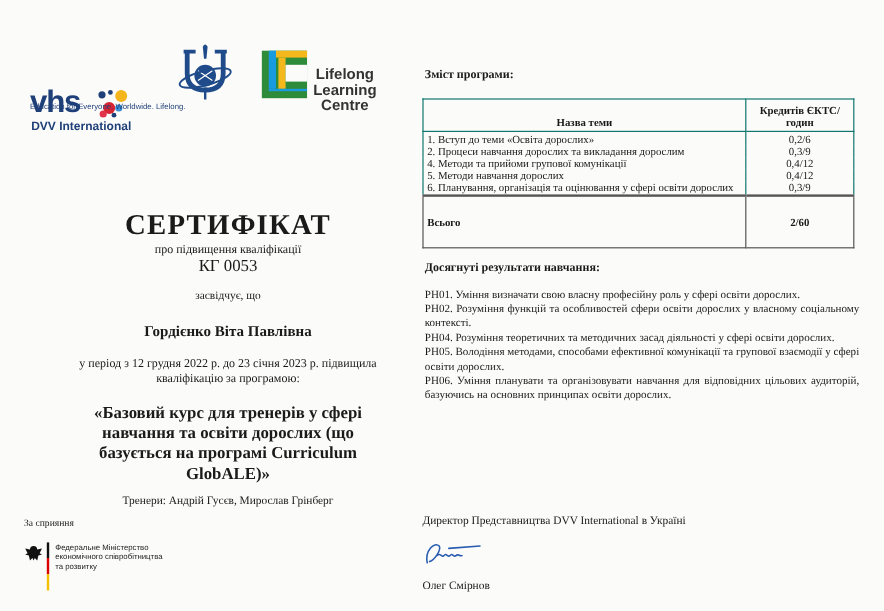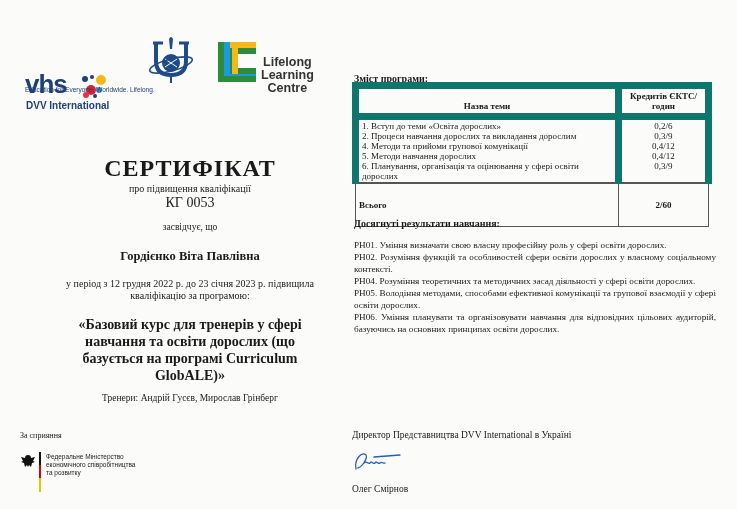--- a/index.html
+++ b/index.html
@@ -34,21 +34,21 @@
     .uni-logo { left: 147px; top: 35px; width: 48px; height: 52px; }
     .llc-logo { left: 218px; top: 42px; width: 105px; height: 42px; }
     .llc-mark { position: absolute; left: 0; top: 0; width: 38px; height: 40px; }
     .llc-text {
       position: absolute; left: 43px; top: 14px;
       font-family: "Liberation Sans", "DejaVu Sans", sans-serif;
       font-weight: bold; font-size: 12.5px; color: #333; line-height: 13px; text-align: center;
     }
 
     
-    .center-block { left: 40px; width: 300px; text-align: center; }
+    .center-block { left: 40px; width: 300px; text-align: center; margin-top: 20px; }
     .cert-title { top: 155px; font-size: 24px; font-weight: bold; letter-spacing: 1px; }
     .cert-subtitle { top: 183px; font-size: 10px; }
     .cert-number { top: 195px; font-size: 14px; }
     .certifies { top: 222px; font-size: 9.5px; text-align: center; }
     .recipient { top: 249px; font-size: 12.5px; font-weight: bold; }
     .period { top: 278px; font-size: 10px; line-height: 12px; padding: 0 10px; }
     .course { top: 316px; font-size: 14px; font-weight: bold; line-height: 17px; padding: 0 14px; }
     .trainers { top: 393px; font-size: 9.5px; }
 
     .support-label { left: 20px; top: 431px; font-size: 8px; }
@@ -57,26 +57,26 @@
     .flagbar { position: absolute; left: 19px; top: 0; width: 2px; height: 40px;
       background: linear-gradient(#111 0 33%, #d00 33% 66%, #f2c200 66% 100%); }
     .ministry-text {
       position: absolute; left: 26px; top: 1px;
       font-family: "Liberation Sans", "DejaVu Sans", sans-serif;
       font-size: 6.5px; line-height: 8px; color: #222;
     }
 
     
     .section-heading { font-size: 10px; font-weight: bold; }
-    .program-heading { left: 354px; top: 73px; }
+    .program-heading { left: 354px; top: 57px; }
     .program-table {
       position: absolute; left: 352px; top: 82px; width: 360px;
       border-collapse: collapse; font-size: 9px; line-height: 10px;
     }
-    .program-table th, .program-table td { border: 7px solid #0f766e; }
+    .program-table th, .program-table td { border: 1px solid #0f766e; }
     .program-table th { font-weight: bold; text-align: center; padding: 2px 3px; height: 27px; vertical-align: bottom; }
     .program-table td { padding: 0 3px; border-top: none; border-bottom: none; vertical-align: top; }
     .program-table td.credits { text-align: center; width: 90px; }
     .program-table tbody tr:first-child td { padding-top: 1px; }
     .program-table tbody tr:last-child td { padding-bottom: 1px; }
     .program-table tfoot td { border: 1px solid #555; border-top-width: 2px; font-weight: bold; padding: 16px 3px; }
 
     .outcomes-heading { left: 354px; top: 218px; }
     .outcomes {
       left: 354px; top: 239px; width: 362px;

